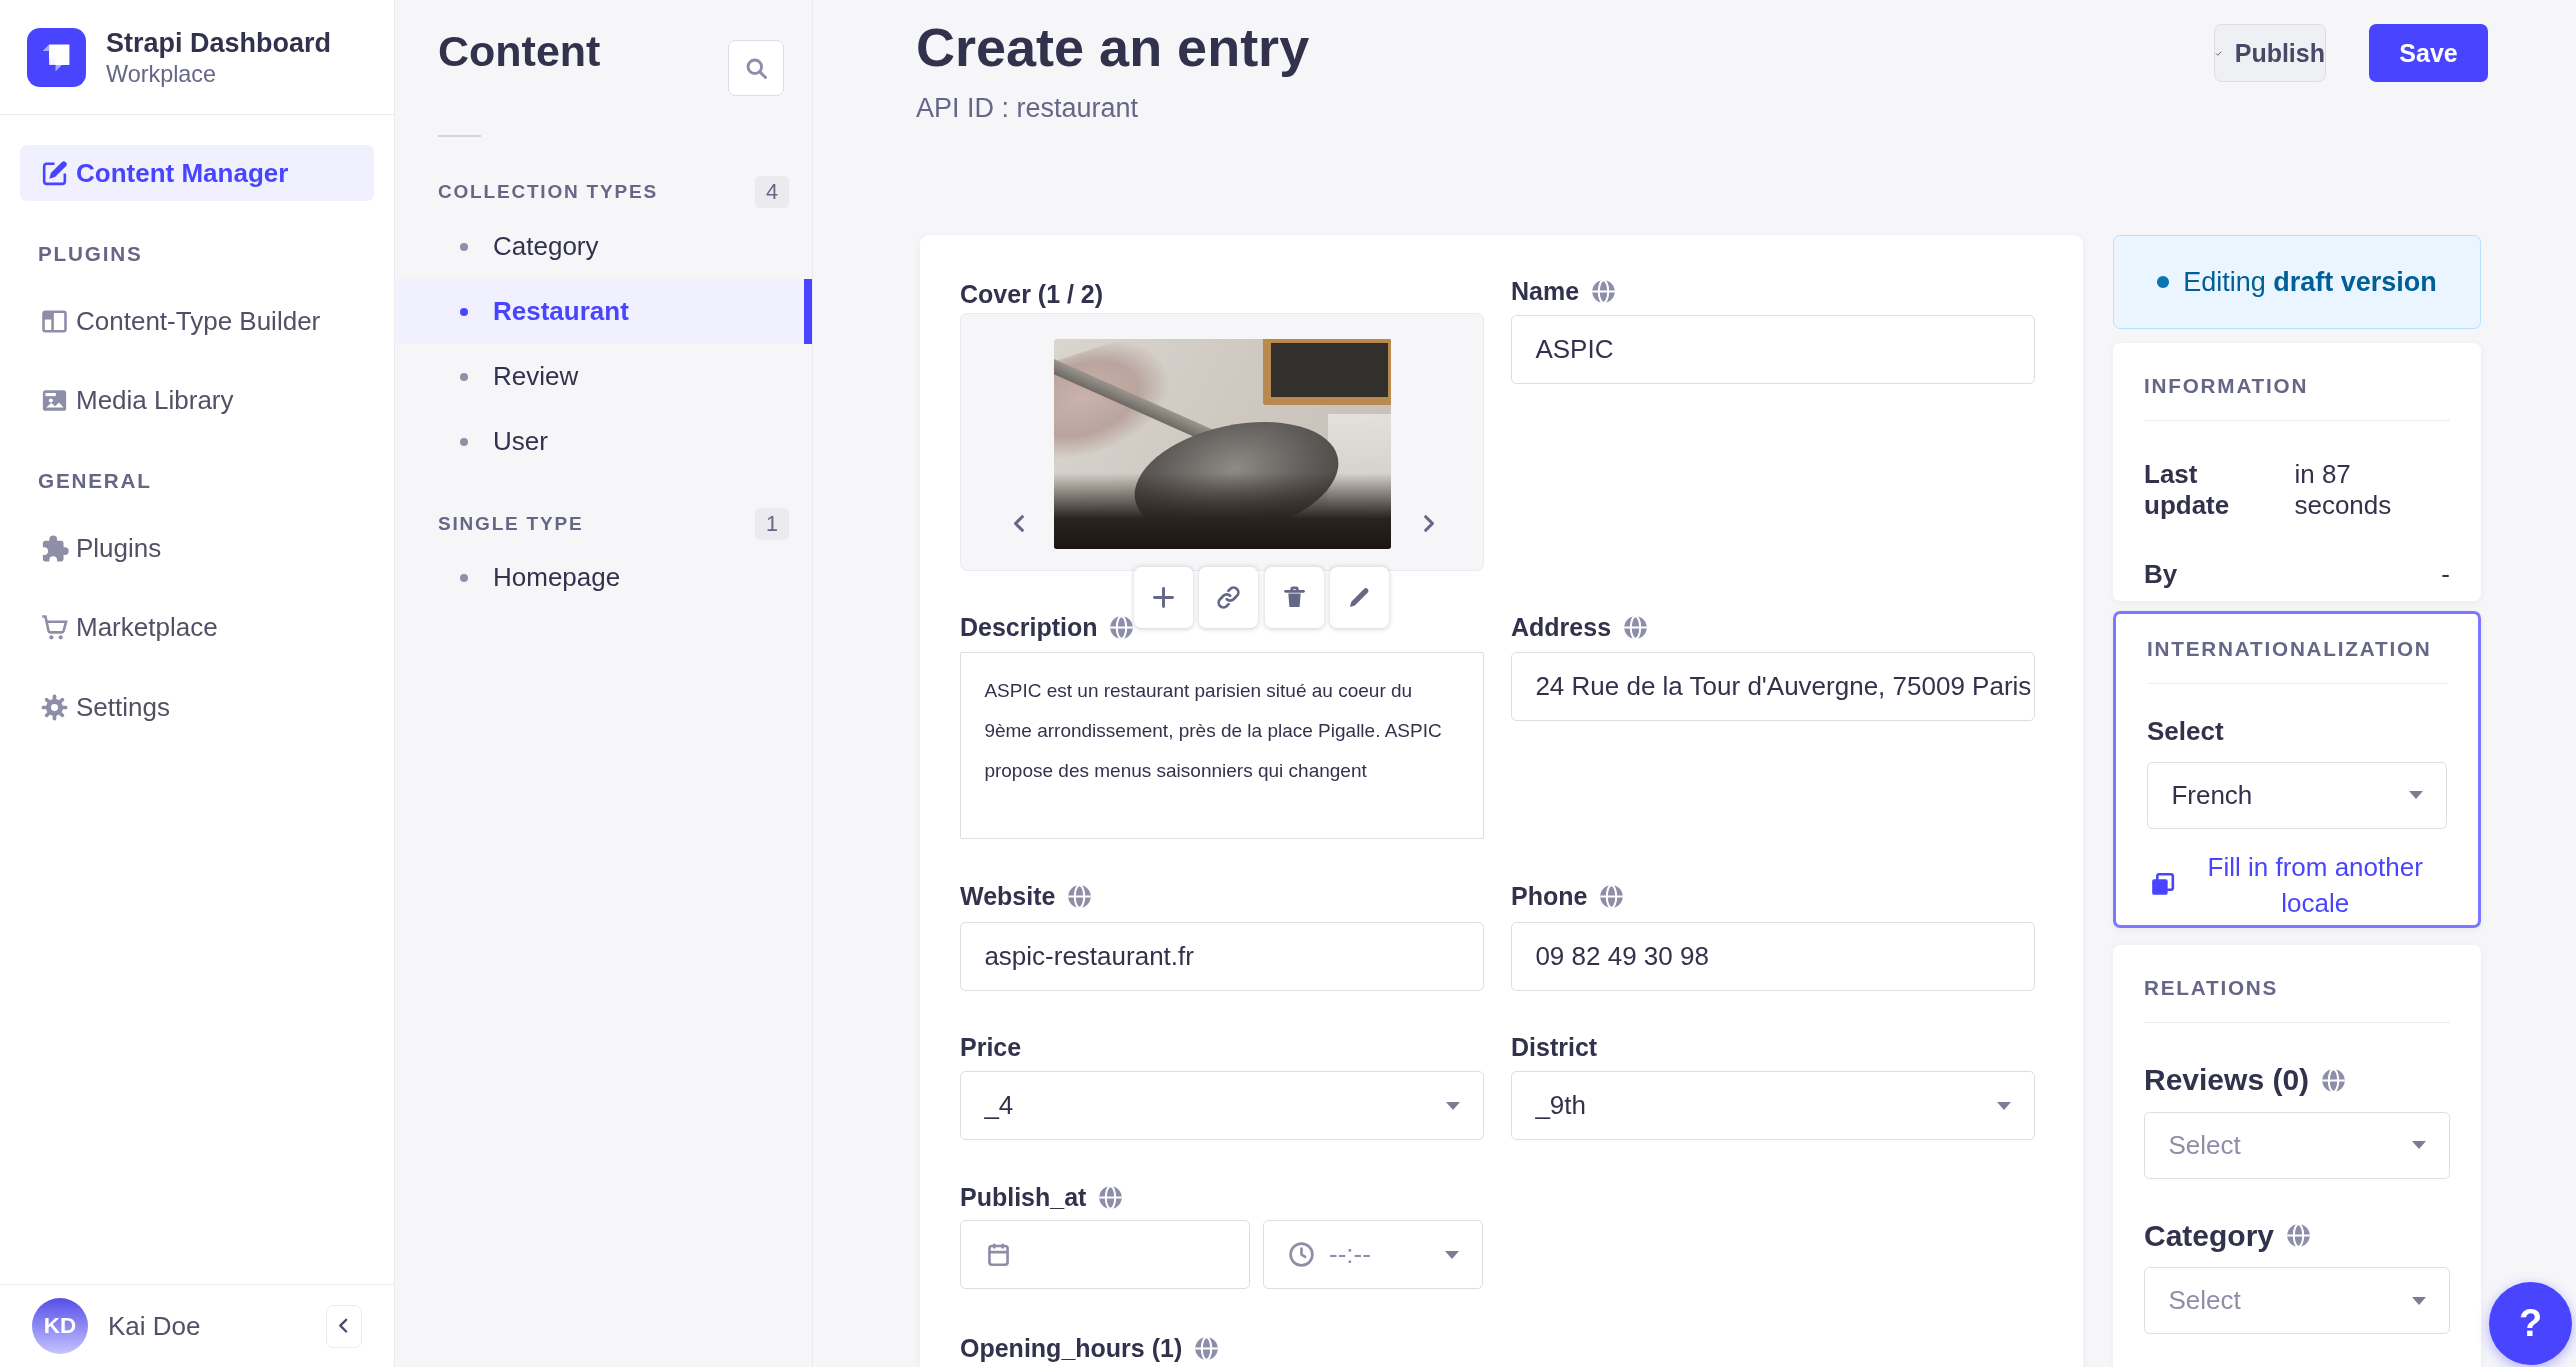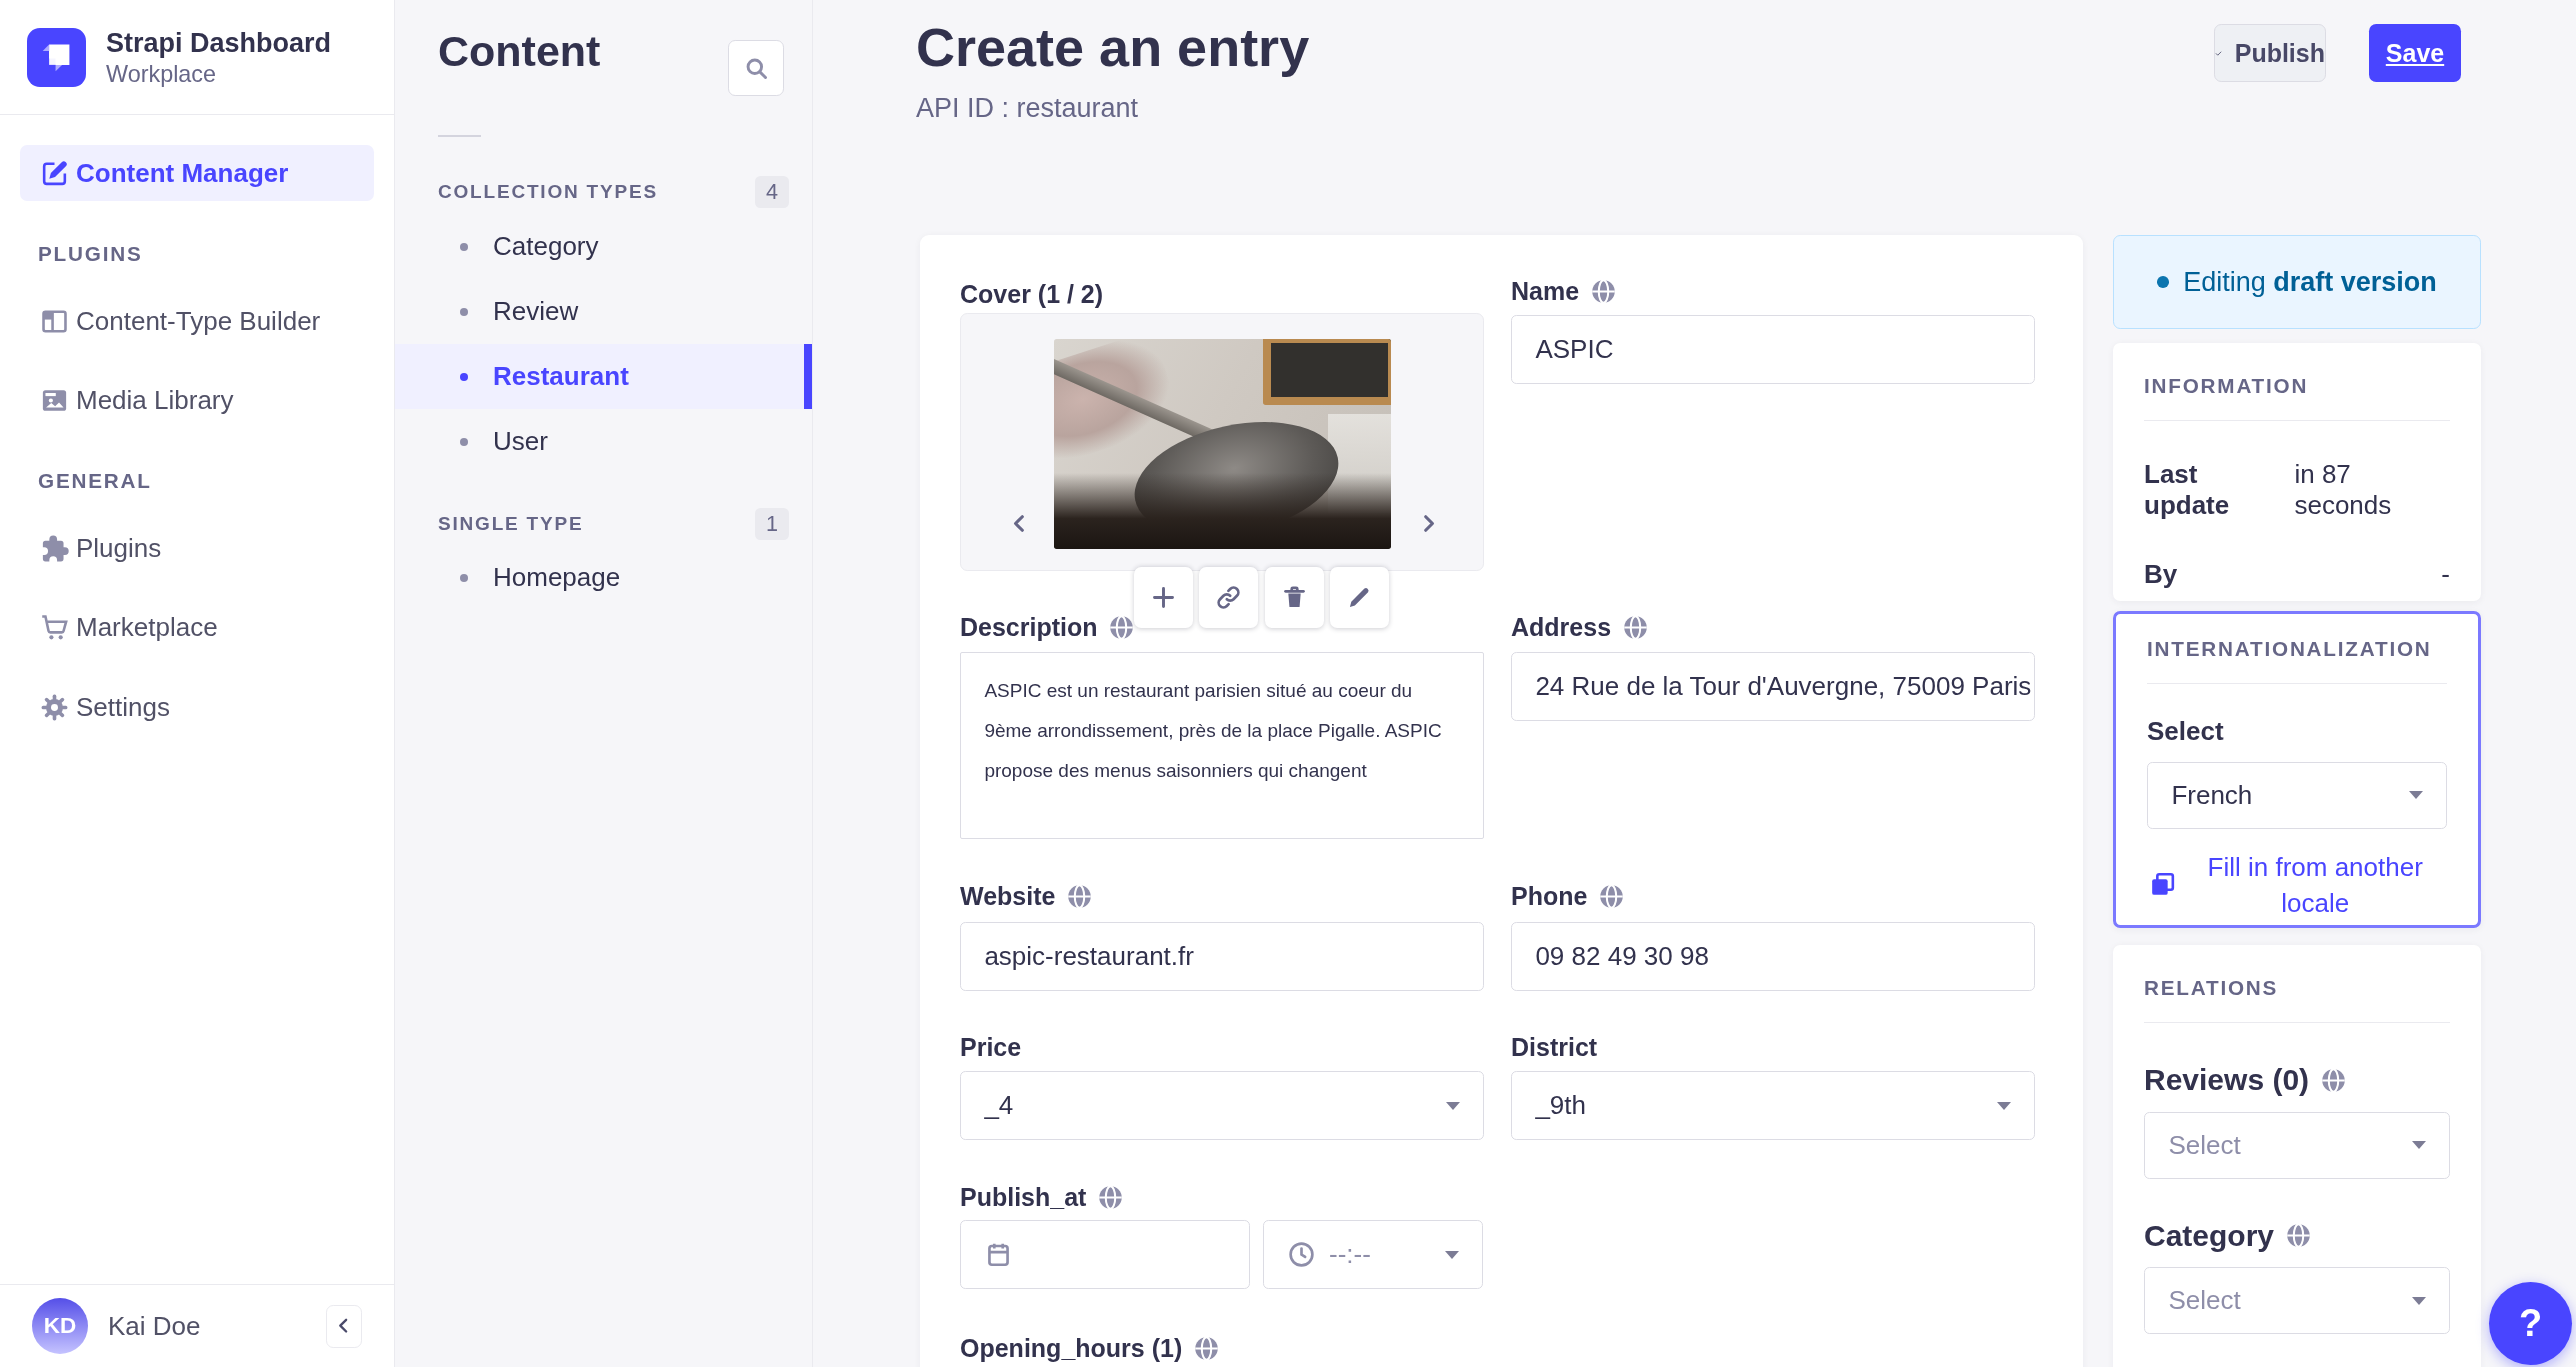--- a/index.html
+++ b/index.html
@@ -50,21 +50,21 @@
   .ct-item.active .lbl{color:var(--primary);font-weight:600;}
   .st-header{top:508px;}
   .st-list{top:545px;}
 
   
   .main{flex:1;position:relative;background:var(--bg);overflow:hidden;}
   .page-title{position:absolute;left:103px;top:16px;font-size:54px;font-weight:700;color:var(--text-dark);}
   .api-id{position:absolute;left:103px;top:93px;font-size:27px;color:var(--text-gray);}
   .btn{position:absolute;top:24px;height:58px;border-radius:7.2px;display:flex;align-items:center;justify-content:center;gap:12.6px;font-size:25px;font-weight:600;cursor:pointer;}
   .btn-publish{left:1401px;width:112px;background:#eef0f4;border:1.8px solid #dcdce4;color:#484867;}
-  .btn-save{left:1556px;width:92px;background:var(--primary);color:#fff;border:none;text-decoration:underline;}
+  .btn-save{left:1556px;width:119px;background:var(--primary);color:#fff;border:none;}
 
   
   .card{position:absolute;left:107px;top:235px;width:1163px;height:1168px;background:#fff;border-radius:9px;box-shadow:0 1.8px 7.2px rgba(33,33,52,.05);}
   .f-label{position:absolute;display:flex;align-items:center;gap:10.8px;font-size:25px;font-weight:700;color:var(--text-dark);height:32px;}
   .input{position:absolute;background:#fff;border:1.8px solid var(--input-border);border-radius:5.4px;display:flex;align-items:center;padding:0 23.4px;font-size:26px;color:var(--text-dark);white-space:nowrap;overflow:hidden;}
   .select{justify-content:space-between;cursor:pointer;}
   .caret{width:0;height:0;border-left:7.2px solid transparent;border-right:7.2px solid transparent;border-top:8px solid #7c7c95;flex:none;margin-left:14.4px;}
   .textarea{position:absolute;background:#fff;border:1.8px solid var(--input-border);border-radius:2px;padding:18px 23.4px;font-size:19px;line-height:40px;color:var(--text-dark);overflow:hidden;}
   .carousel{position:absolute;left:40px;top:78px;width:524px;height:258px;background:var(--bg);border:1.8px solid var(--border);border-radius:7.2px;}
   .cover-img{position:absolute;left:93px;top:25px;width:337px;height:210px;border-radius:2.7px;overflow:hidden;background:linear-gradient(120deg,#d9d5cf 0%,#cfc9c2 45%,#c4beb7 100%);}
@@ -220,27 +220,27 @@
 
     <div class="ct-header">
       <span class="h">COLLECTION TYPES</span>
       <span class="ct-badge">4</span>
     </div>
     <div class="ct-list">
       <div class="ct-item">
         <span class="dot"></span>
         <span class="lbl">Category</span>
       </div>
+      <div class="ct-item active">
+        <span class="dot"></span>
+        <span class="lbl">Restaurant</span>
+      </div>
       <div class="ct-item">
         <span class="dot"></span>
         <span class="lbl">Review</span>
-      </div>
-      <div class="ct-item active">
-        <span class="dot"></span>
-        <span class="lbl">Restaurant</span>
       </div>
       <div class="ct-item">
         <span class="dot"></span>
         <span class="lbl">User</span>
       </div>
     </div>
 
     <div class="ct-header st-header">
       <span class="h">SINGLE TYPE</span>
       <span class="ct-badge">1</span>

